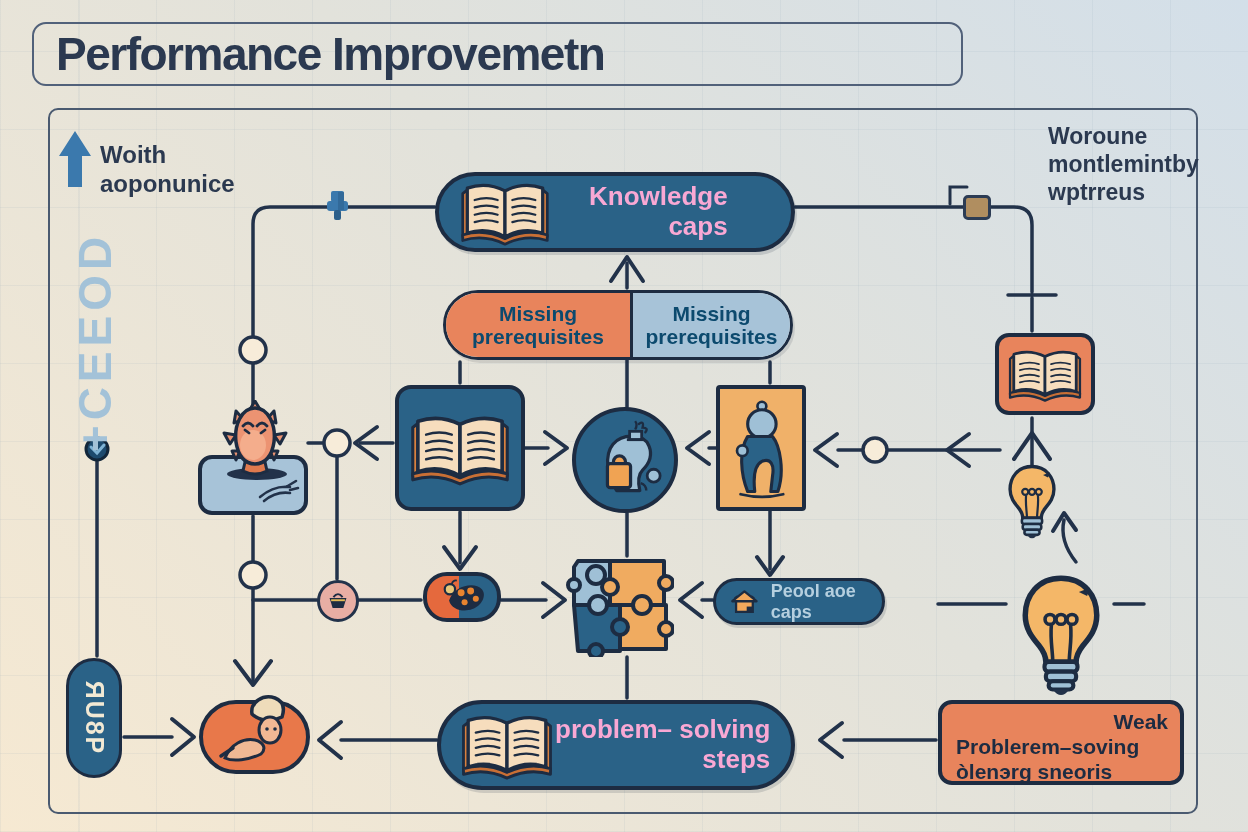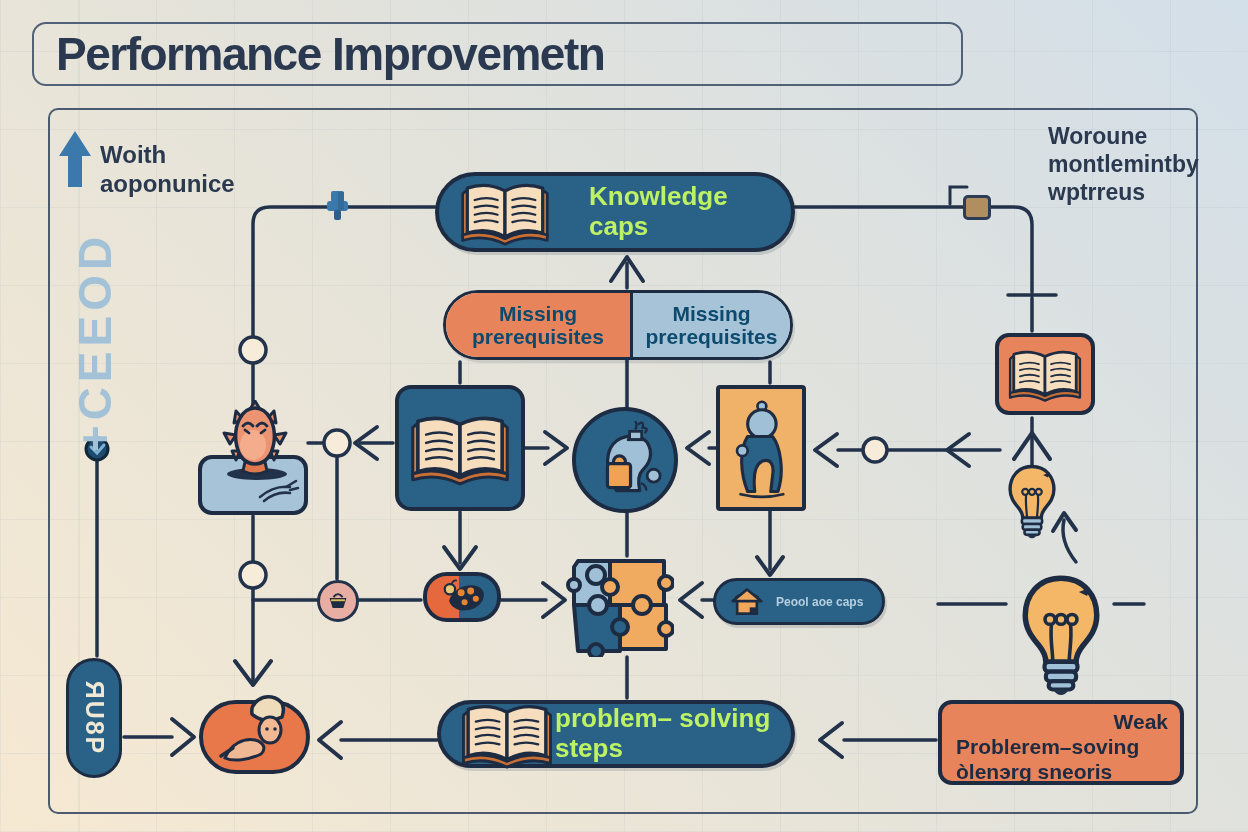--- a/index.html
+++ b/index.html
@@ -35,21 +35,21 @@
   .vert-ceeod{
     left:95px; top:342px; transform:translate(-50%,-50%) rotate(-90deg);
     font-size:46px; font-weight:800; letter-spacing:5px; color:#a3c2d8; white-space:nowrap;
   }
   .pill{
     background:#2a6287; border:4px solid #1d2c42; border-radius:45px;
     display:flex; align-items:center;
     box-shadow:2px 3px 0 rgba(30,40,60,.15);
   }
   .knowledge{left:435px; top:172px; width:360px; height:80px; gap:36px; padding-left:18px;}
-  .pill-text{color:#bef264; font-size:26px; font-weight:700; line-height:1.15;}
+  .pill-text{color:#f9a8d4; font-size:26px; font-weight:700; line-height:1.15;text-align:right;}
   .pill-text span{display:block;}
 
   .missing{
     left:443px; top:290px; width:350px; height:70px;
     border:3.5px solid #1d2c42; border-radius:35px; overflow:hidden;
     display:flex; box-shadow:2px 3px 0 rgba(30,40,60,.12);
   }
   .missing .half{flex:0 0 50%; display:flex; align-items:center; justify-content:center;
     text-align:center; font-size:21px; font-weight:700; color:#0c4a6e; line-height:1.1; box-sizing:border-box;}
   .missing .left{background:#e8845c; flex-basis:184px;}
@@ -61,23 +61,23 @@
   .person-box{left:716px; top:385px; width:90px; height:126px; background:#f0b169; border-radius:4px;}
   .creature-box{left:198px; top:455px; width:110px; height:60px; background:#a7c3d8; border-radius:14px;}
   .right-book-box{left:995px; top:333px; width:100px; height:82px; background:#e8845c; border-radius:14px;}
 
   .pink-circle{left:317px; top:580px; width:42px; height:42px; background:#e8aea4;
     border:3.5px solid #22324a; border-radius:50%; display:flex; align-items:center; justify-content:center;}
   .creature-pill{left:423px; top:572px; width:78px; height:50px; border:4px solid #1d2c42; border-radius:24px;
     background:linear-gradient(90deg,#e5693d 0 46%, #2a6287 46% 100%); display:flex; align-items:center; justify-content:center;}
 
   .people-pill{left:713px; top:578px; width:172px; height:47px; border-radius:24px; border-width:3px; gap:12px; padding-left:14px;}
-  .people-pill .txt{color:#b5cfdf; font-size:12px; font-weight:600;}
-
-  .problem{left:437px; top:700px; width:358px; height:68px; padding-left:18px;}
+  .people-pill .txt{color:#b5cfdf; font-size:18px; font-weight:600;}
+
+  .problem{left:437px; top:700px; width:358px; height:90px; padding-left:18px;}
 
   .weak-box{
     left:938px; top:700px; width:246px; height:85px; background:#e8845c;
     border:4px solid #1d2c42; border-radius:14px; color:#1d2c42;
     font-size:21px; font-weight:700; line-height:25px; padding:5px 12px 0 14px;
   }
   .weak-box .c{display:block; text-align:right;}
   .weak-box .l{display:block; text-align:left;}
 
   .rup-pill{left:66px; top:658px; width:56px; height:120px; background:#2a6287;

